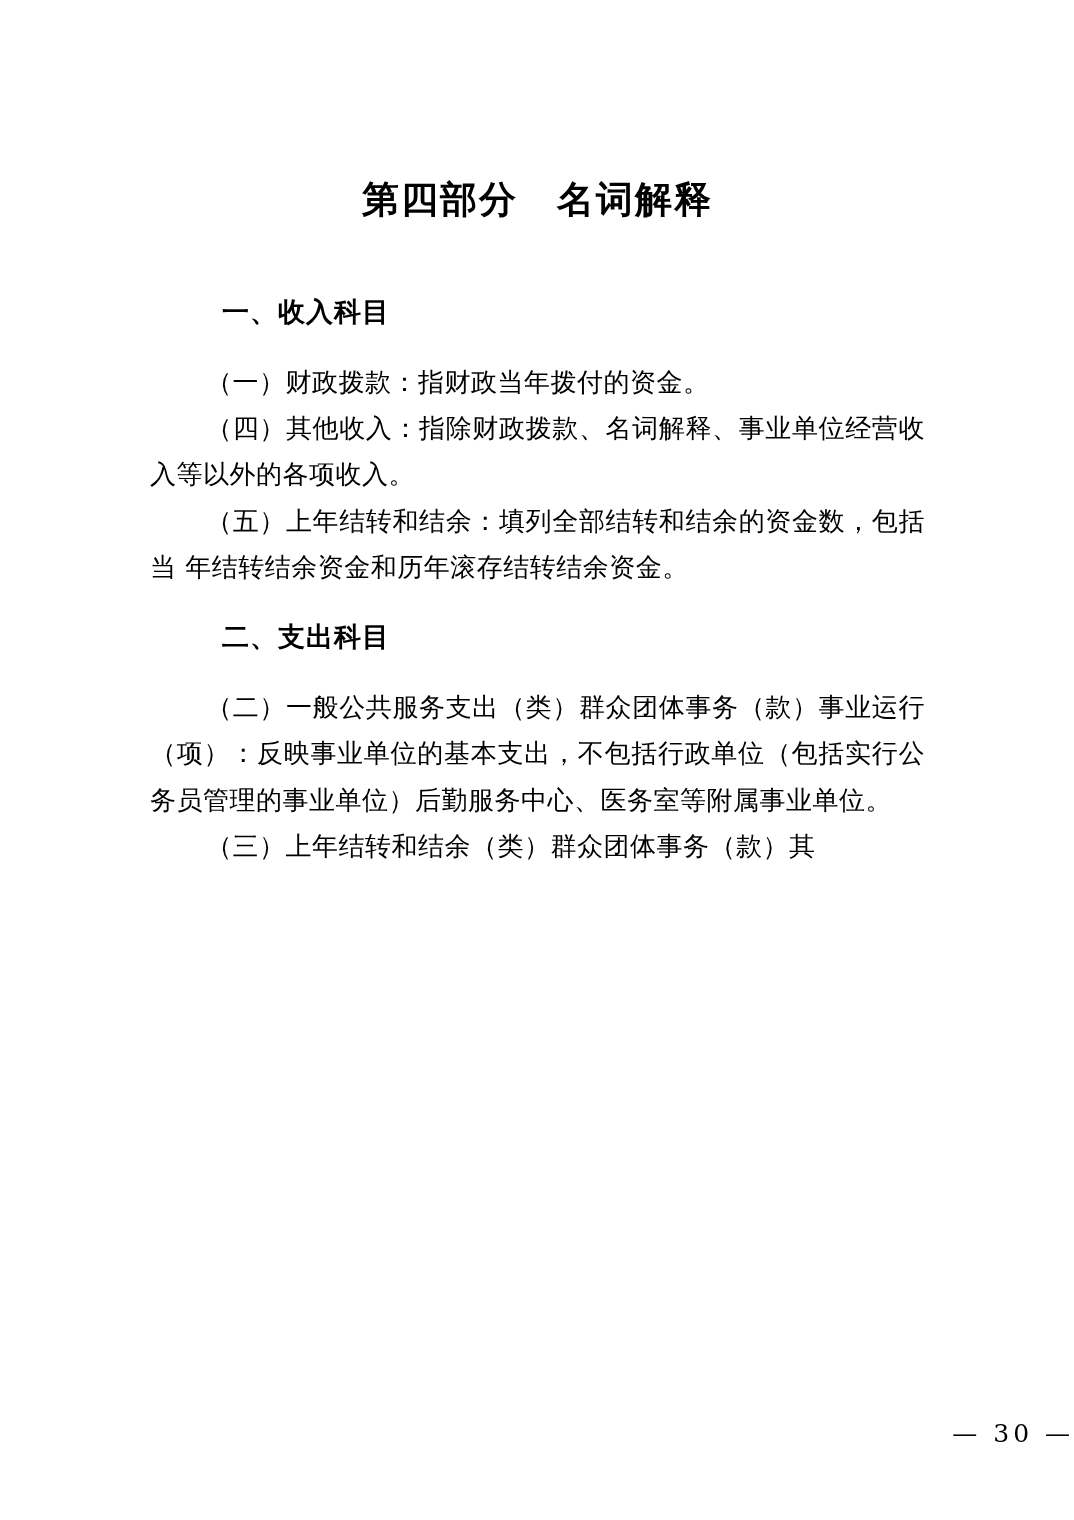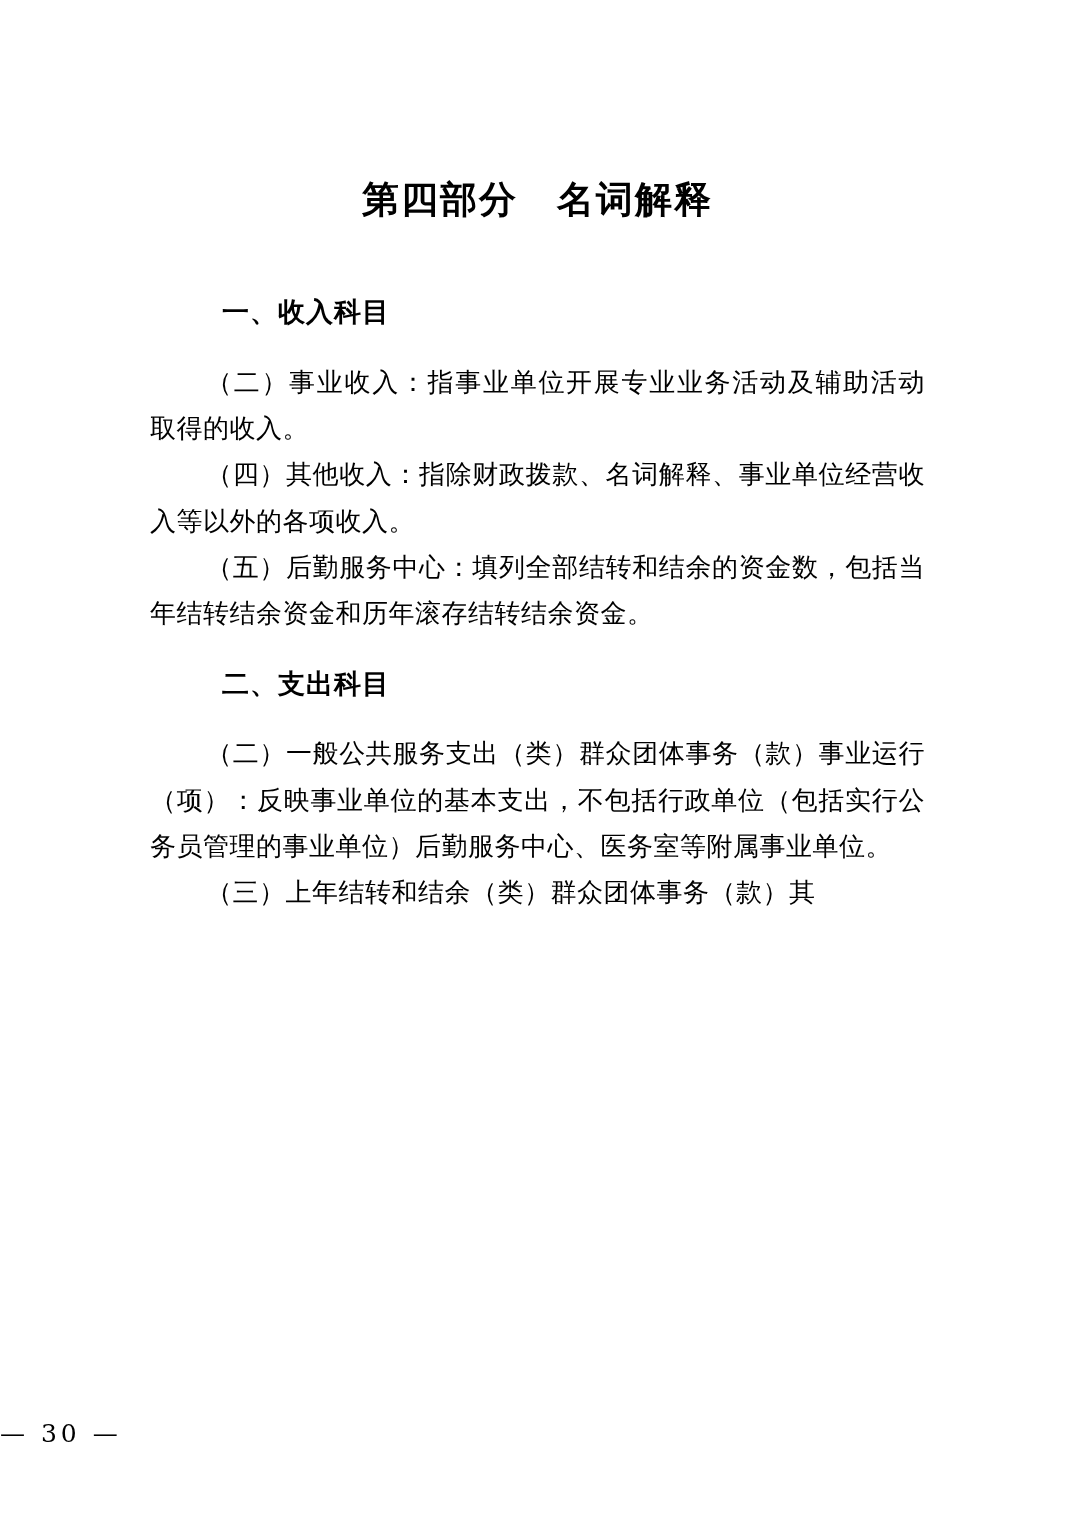--- a/index.html
+++ b/index.html
@@ -48,45 +48,45 @@
     text-indent: 56px;
     text-align: justify;
     text-justify: inter-ideograph;
     letter-spacing: 0.5px;
   }
   .gap-lg { height: 52px; }
   .gap-sm { height: 10px; }
   .footer {
     position: absolute;
     left: 0;
-    right: 8px;
+    right: 0;
     bottom: 72px;
-    text-align: left;
+    text-align: right;
     font-size: 25px;
     letter-spacing: 4px;
     font-family: "DejaVu Serif", "Liberation Serif", serif;
   }
 </style>
 </head>
 <body>
 
 <div class="page">
   <div class="content">
 
     <div class="doc-title">第四部分　名词解释</div>
 
     <div class="gap-lg"></div>
 
     <div class="section-heading">一、收入科目</div>
 
     <div class="gap-sm"></div>
 
-    <p class="para">（二）事业收入：指事业单位开展专业业务活动及辅助活动 取得的收入。</p>
+    <p class="para">（一）财政拨款：指财政当年拨付的资金。</p>
     <p class="para">（四）其他收入：指除财政拨款、名词解释、事业单位经营收入等以外的各项收入。</p>
-    <p class="para">（五）后勤服务中心：填列全部结转和结余的资金数，包括当 年结转结余资金和历年滚存结转结余资金。</p>
+    <p class="para">（五）上年结转和结余：填列全部结转和结余的资金数，包括当 年结转结余资金和历年滚存结转结余资金。</p>
 
     <div class="gap-sm"></div>
 
     <div class="section-heading">二、支出科目</div>
 
     <div class="gap-sm"></div>
 
     <p class="para">（二）一般公共服务支出（类）群众团体事务（款）事业运行（项）：反映事业单位的基本支出，不包括行政单位（包括实行公务员管理的事业单位）后勤服务中心、医务室等附属事业单位。</p>
     <p class="para">（三）上年结转和结余（类）群众团体事务（款）其</p>
 

